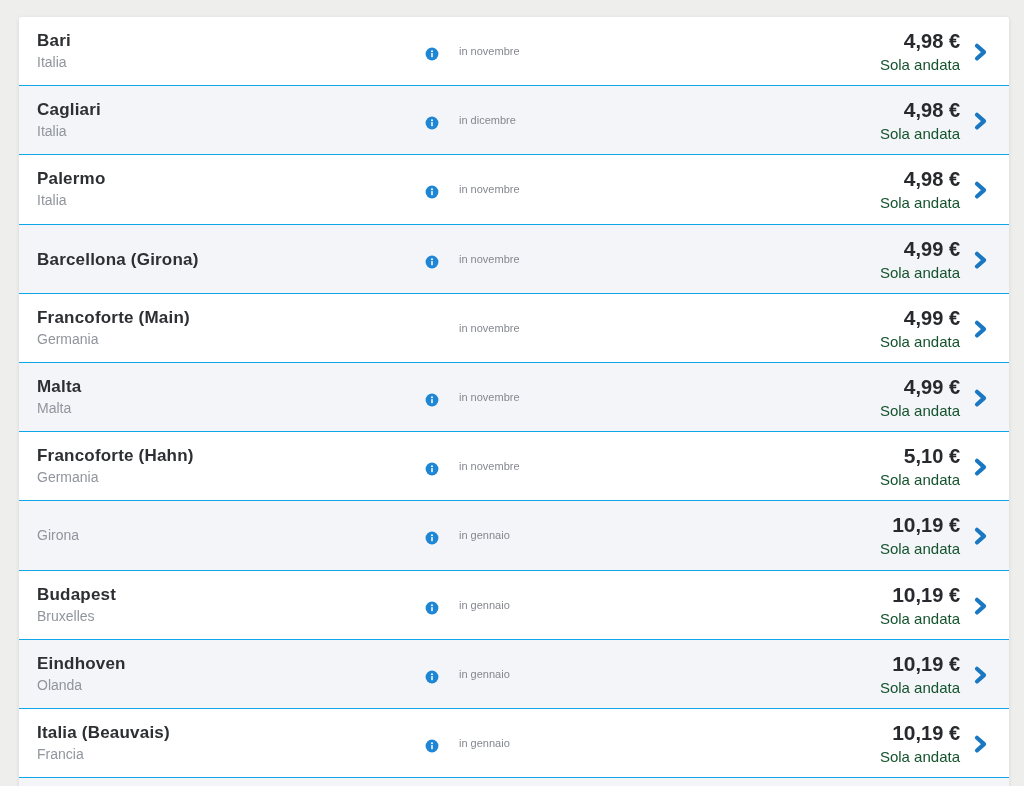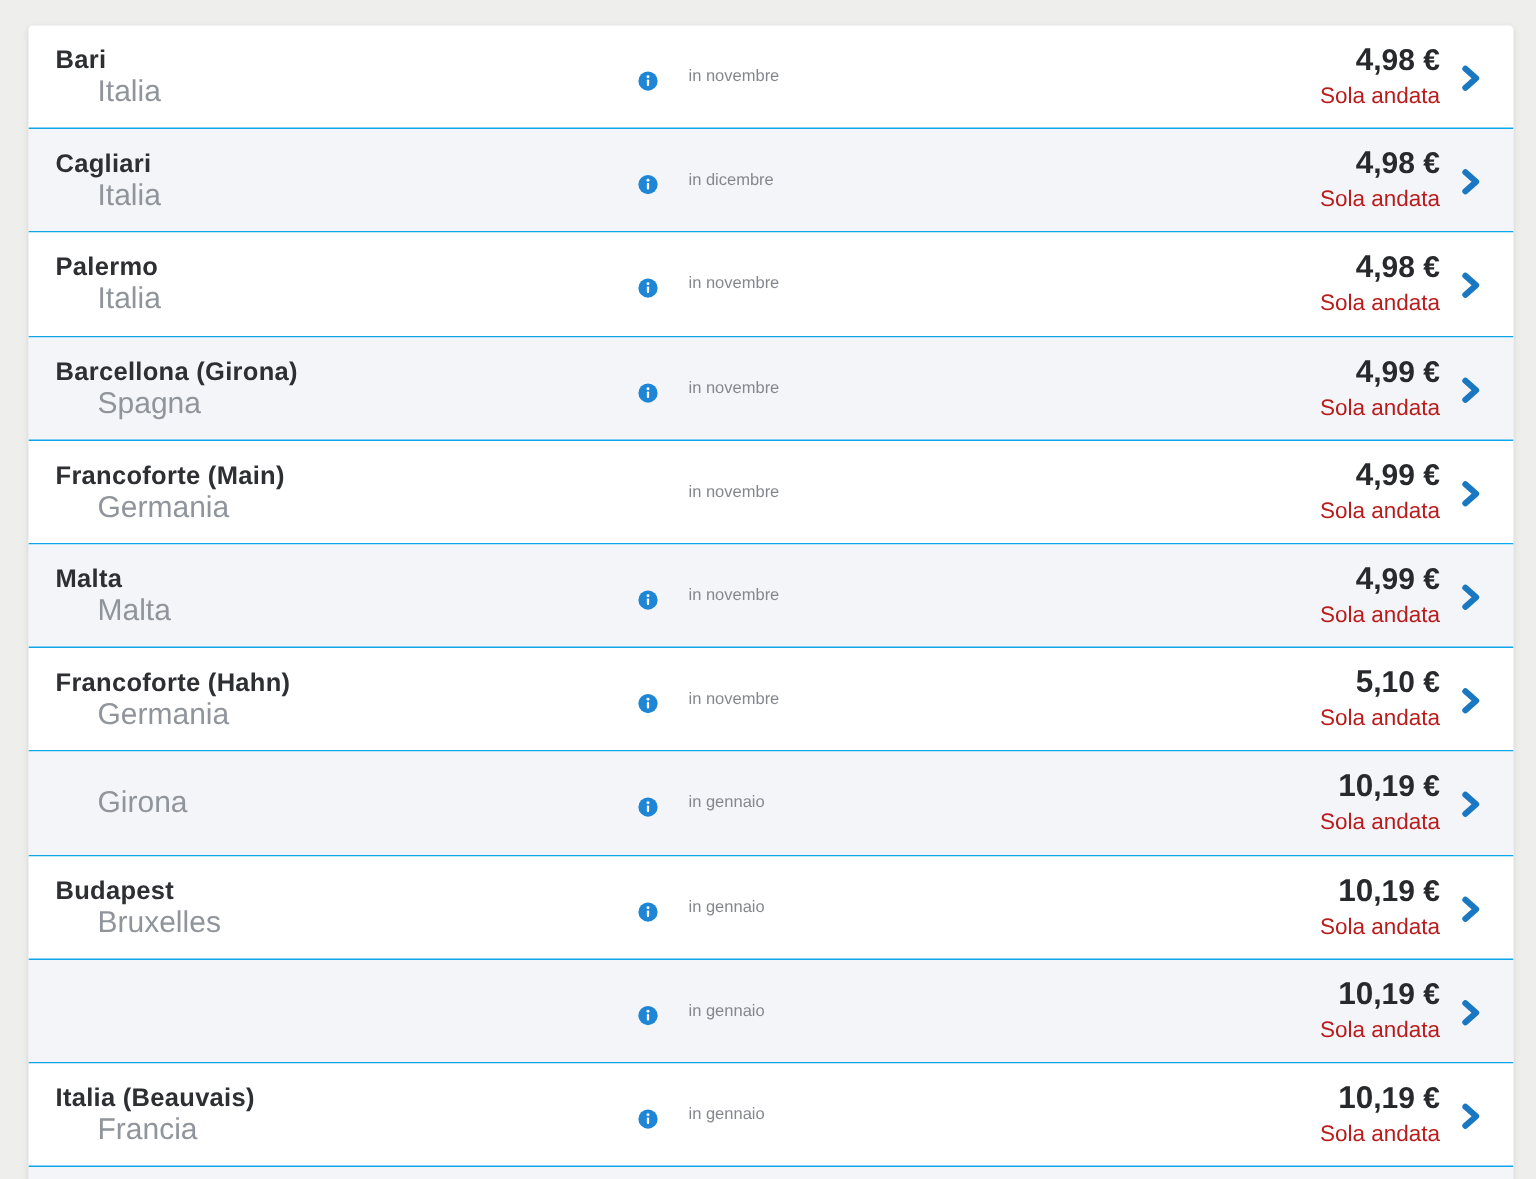--- a/index.html
+++ b/index.html
@@ -32,21 +32,21 @@
   .dest{
     position:absolute;
     left:18px;top:50%;
     transform:translateY(-50%);
   }
   .city{
     font-size:17px;font-weight:700;color:#2d2f32;
     line-height:21px;letter-spacing:.2px;
   }
   .country{
-    font-size:20px;color:#90959c;line-height:21px;margin-top:1px;margin-left:28px;
+    font-size:14px;color:#90959c;line-height:21px;margin-top:1px;
   }
   .mid{
     position:absolute;left:406px;top:50%;
     transform:translateY(-50%);
     display:flex;align-items:center;gap:20px;
   }
   .info-icon{
     width:14px;height:14px;flex:0 0 14px;display:block;margin-top:6px;
   }
   .info-icon.hidden{visibility:hidden;}
@@ -57,21 +57,21 @@
     position:absolute;right:49px;top:50%;
     transform:translateY(-50%);
     text-align:right;
   }
   .price-line{
     color:#27292c;font-weight:700;line-height:23px;white-space:nowrap;
   }
   .price-int{font-size:21px;}
   .price-frac{font-size:20px;}
   .one-way{
-    font-size:15px;color:#b91c1c;line-height:19px;margin-top:1px;
+    font-size:15px;color:#14532d;line-height:19px;margin-top:1px;
   }
   .chevron{
     position:absolute;right:19px;top:50%;
     transform:translateY(-44%);
     width:19px;height:19px;
   }
 </style>
 </head>
 <body>
 
@@ -144,21 +144,20 @@
       <div class="one-way">Sola andata</div>
     </div>
     <svg class="chevron" viewBox="0 0 24 24" aria-hidden="true">
       <path d="M7.5 4 L16.5 12 L7.5 20" fill="none" stroke="#1a78c2" stroke-width="5.2" stroke-linecap="round" stroke-linejoin="round"></path>
     </svg>
   </div>
 
   <div class="row">
     <div class="dest">
       <div class="city">Barcellona (Girona)</div>
-      <div class="country">Spagna</div>
     </div>
     <div class="mid">
       <svg class="info-icon" viewBox="0 0 24 24" aria-hidden="true">
         <circle cx="12" cy="12" r="11" fill="#1e86d4"></circle>
         <circle cx="12" cy="7.2" r="1.7" fill="#ffffff"></circle>
         <rect x="10.7" y="10.2" width="2.6" height="7.4" rx="1" fill="#ffffff"></rect>
       </svg>
       <span class="month">in novembre</span>
     </div>
     <div class="price-block">
@@ -285,20 +284,24 @@
         <span class="price-int">10</span><span class="price-frac">,19 €</span>
       </div>
       <div class="one-way">Sola andata</div>
     </div>
     <svg class="chevron" viewBox="0 0 24 24" aria-hidden="true">
       <path d="M7.5 4 L16.5 12 L7.5 20" fill="none" stroke="#1a78c2" stroke-width="5.2" stroke-linecap="round" stroke-linejoin="round"></path>
     </svg>
   </div>
 
   <div class="row">
+    <div class="dest">
+      <div class="city">Eindhoven</div>
+      <div class="country">Olanda</div>
+    </div>
     <div class="mid">
       <svg class="info-icon" viewBox="0 0 24 24" aria-hidden="true">
         <circle cx="12" cy="12" r="11" fill="#1e86d4"></circle>
         <circle cx="12" cy="7.2" r="1.7" fill="#ffffff"></circle>
         <rect x="10.7" y="10.2" width="2.6" height="7.4" rx="1" fill="#ffffff"></rect>
       </svg>
       <span class="month">in gennaio</span>
     </div>
     <div class="price-block">
       <div class="price-line">

